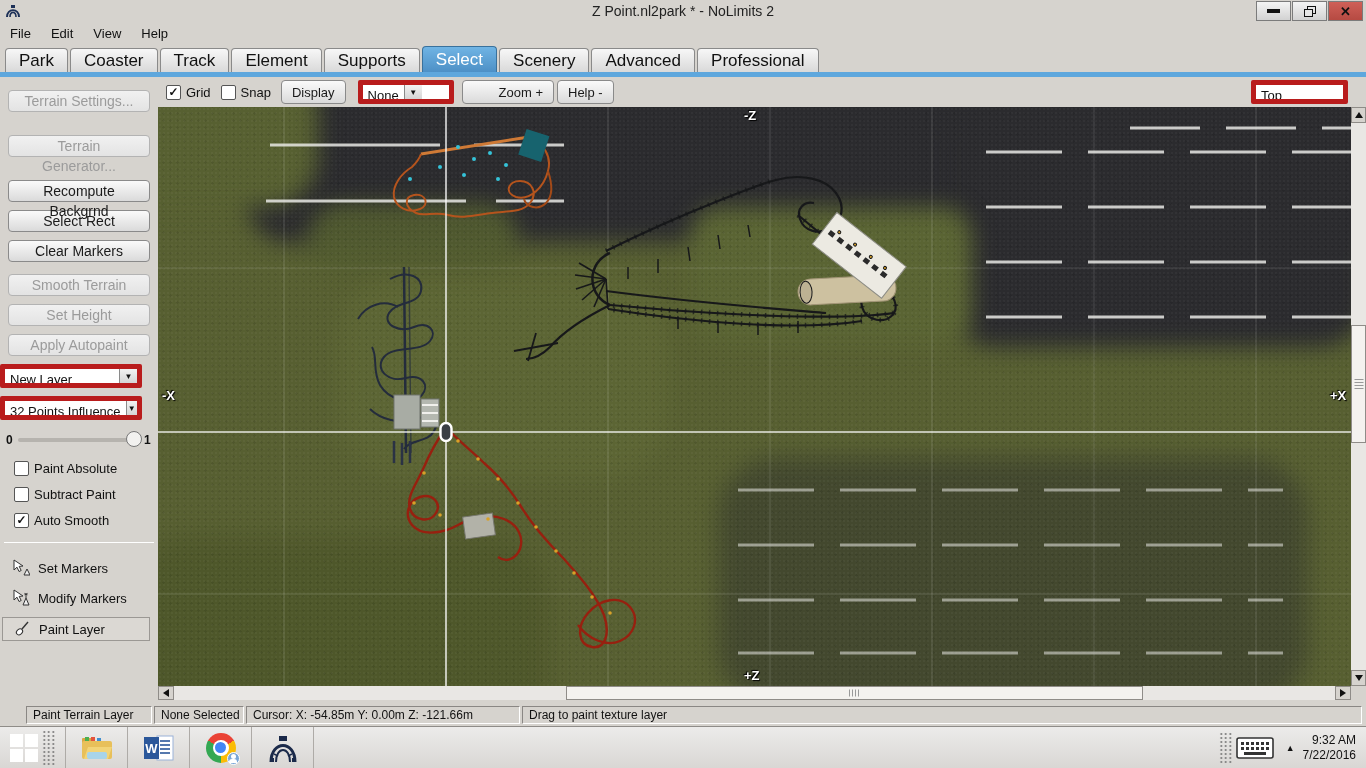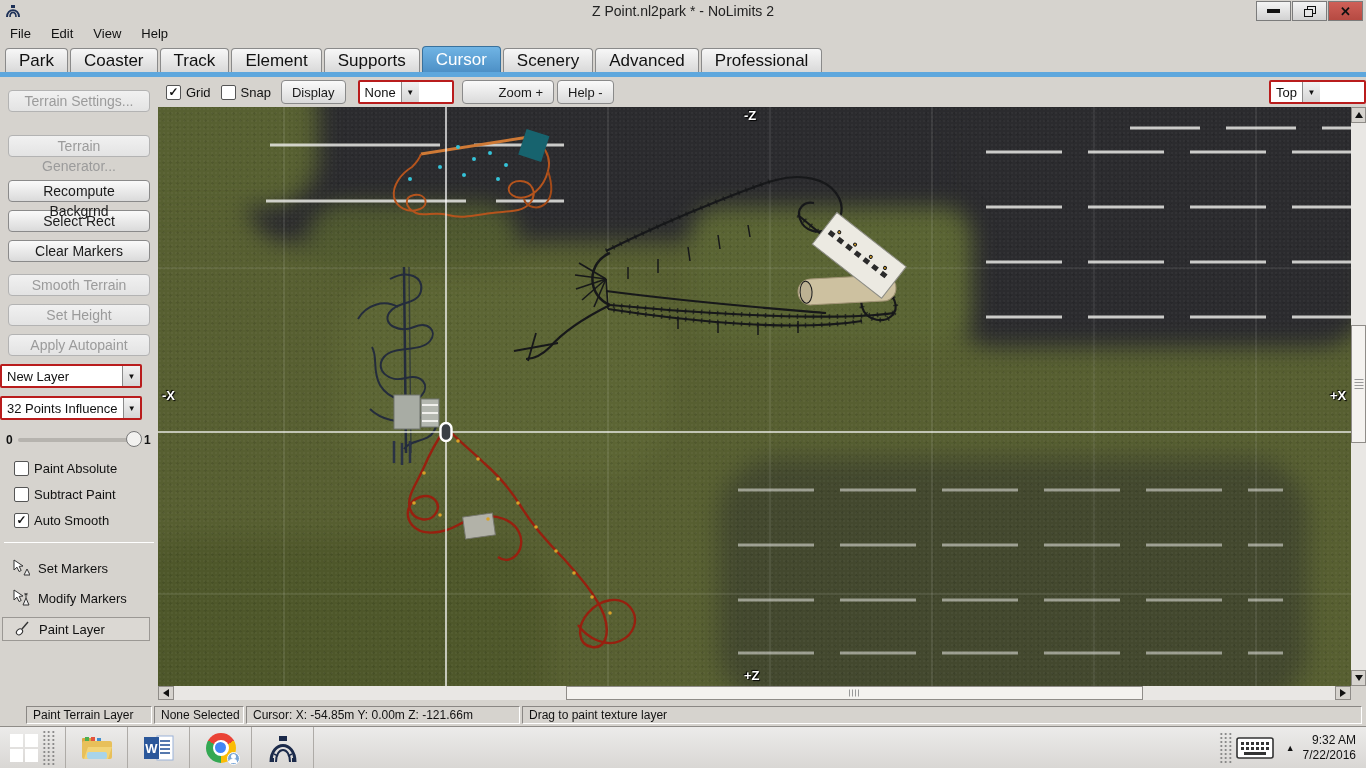--- a/index.html
+++ b/index.html
@@ -36,21 +36,21 @@
   .tabstrip{position:absolute;left:0;top:72px;width:1366px;height:5px;background:#5ea7dd;}
 
   
   .toolbar{position:absolute;left:158px;top:77px;width:1208px;height:30px;display:flex;align-items:center;}
   .cbx{width:15px;height:15px;border:1px solid #555;background:#fff;display:inline-flex;align-items:center;
        justify-content:center;font-size:12px;font-weight:bold;line-height:1;border-radius:2px;}
   .cbx-label{font-size:13px;margin:0 10px 0 5px;}
   .pbutton{height:24px;border:1px solid #8a8a8a;border-radius:4px;background:linear-gradient(#fafafa,#dadada);
            font-size:13px;display:inline-flex;align-items:center;justify-content:center;padding:0 10px;color:#1a1a1a;}
   .pbutton.disabled{color:#9b9b9b;border-color:#b3b3b3;background:linear-gradient(#f1f1f1,#e3e3e3);}
-  .fselect{display:inline-flex;height:24px;border:2px solid #b91c1c;border-radius:2px;background:#fff;overflow:hidden;}
+  .fselect{display:inline-flex;height:24px;border:5px solid #b91c1c;border-radius:2px;background:#fff;overflow:hidden;}
   .fselect .val{font-size:13px;padding:3px 5px 0 5px;white-space:nowrap;}
   .fselect .drop{width:18px;border-left:1px solid #8a8a8a;background:linear-gradient(#f2f2f2,#d5d5d5);
                  display:flex;align-items:center;justify-content:center;font-size:8px;color:#111;}
 
   
   .sidebar{position:absolute;left:0;top:77px;width:158px;height:627px;background:#d6d3ce;padding-top:13px;}
   .sbtn{display:block;width:142px;height:22px;margin:0 auto;font-size:14px;line-height:20px;text-align:center;}
   .sb-select{width:142px;margin:8px auto 0 auto;}
   .sb-select .val{flex:1;}
   .slider-row{display:flex;align-items:center;width:146px;margin:10px auto 0 auto;height:20px;}
@@ -145,21 +145,21 @@
     <div class="menu-item">View</div>
     <div class="menu-item">Help</div>
   </div>
 
   <div class="tabbar">
     <div class="tab">Park</div>
     <div class="tab">Coaster</div>
     <div class="tab">Track</div>
     <div class="tab">Element</div>
     <div class="tab">Supports</div>
-    <div class="tab active">Cursor</div>
+    <div class="tab active">Select</div>
     <div class="tab">Scenery</div>
     <div class="tab">Advanced</div>
     <div class="tab">Professional</div>
   </div>
   <div class="tabstrip"></div>
 
   <div class="toolbar">
     <span style="width:8px"></span>
     <span class="cbx">✓</span>
     <span class="cbx-label">Grid</span>
@@ -167,21 +167,21 @@
     <span class="cbx-label">Snap</span>
     <button class="pbutton" style="margin-right:12px;">Display</button>
     <div class="fselect" style="width:96px;">
       <span class="val">None</span>
       <span class="drop">▼</span>
     </div>
     <span style="width:8px"></span>
     <button class="pbutton" style="margin-right:3px;padding-left:36px;">Zoom +</button>
     <button class="pbutton">Help -</button>
     <div style="flex:1"></div>
-    <div class="fselect" style="width:97px;margin-right:0;">
+    <div class="fselect" style="width:97px;margin-right:18px;flex-direction:column;">
       <span class="val">Top</span>
       <span class="drop">▼</span>
     </div>
   </div>
 
   <div class="sidebar">
     <button class="sbtn pbutton disabled">Terrain Settings...</button>
     <button class="sbtn pbutton disabled" style="margin-top:23px">Terrain Generator...</button>
     <button class="sbtn pbutton" style="margin-top:23px">Recompute Backgrnd</button>
     <button class="sbtn pbutton" style="margin-top:8px">Select Rect</button>

